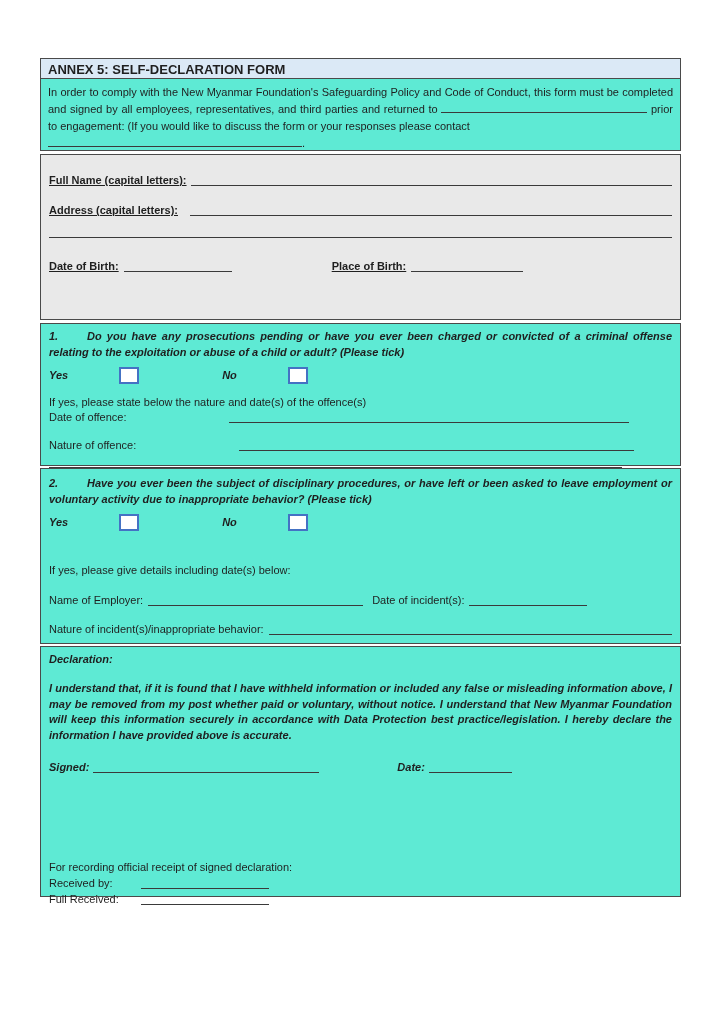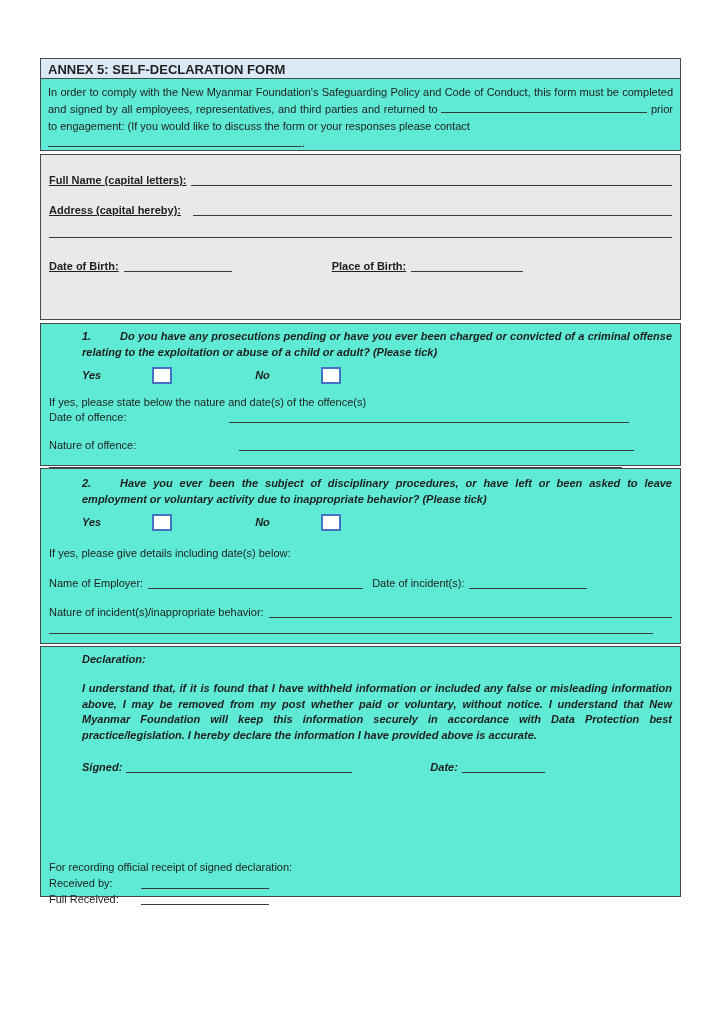--- a/index.html
+++ b/index.html
@@ -41,21 +41,21 @@
   .blank{
     display:inline-block;
     height:12px;
     border-bottom:1px solid var(--line);
     vertical-align:baseline;
   }
   .fill{flex:1 1 auto;}
   .row{display:flex;align-items:flex-end;}
   .row .blank{height:13px;}
   .bold{font-weight:bold;}
-  .bi{font-weight:bold;font-style:italic;margin-left:33px;}
+  .bi{font-weight:bold;font-style:italic;}
   .qnum{display:inline-block;width:38px;}
   .yesno{display:flex;align-items:center;margin-top:5px;height:20px;gap:40px;}
   .checkbox{
     display:inline-block;
     width:20px;height:17px;
     border:2px solid var(--checkbox-border);
     background:#fff;
     margin-left:11px;
   }
   .yn-no{margin-left:43px;}
@@ -81,21 +81,21 @@
         <span class="blank" style="width:254px"></span><span>.</span>
       </p>
     </div>
 
     <div class="section section-personal">
       <div class="row" style="margin-top:6px">
         <span class="bold">Full Name (capital letters):</span>
         <span class="blank fill" style="margin-left:4px"></span>
       </div>
       <div class="row" style="margin-top:17px">
-        <span class="bold">Address (capital hereby):</span>
+        <span class="bold">Address (capital letters):</span>
         <span class="blank fill" style="margin-left:12px"></span>
       </div>
       <div class="fullline" style="margin-top:21px"></div>
       <div class="row" style="margin-top:21px">
         <span class="bold">Date of Birth:</span>
         <span class="blank" style="width:108px;margin-left:5px"></span>
         <span class="bold" style="margin-left:100px">Place of Birth:</span>
         <span class="blank" style="width:112px;margin-left:5px"></span>
       </div>
     </div>
@@ -125,21 +125,21 @@
     <div class="section section-q2">
       <p class="bi just para">
         <span class="qnum">2.</span><span>Have you ever been the subject of disciplinary procedures, or have left or been asked to leave employment or voluntary activity due to inappropriate behavior? (Please tick)</span>
       </p>
       <div class="yesno">
         <span class="bi">Yes</span>
         <span class="checkbox"></span>
         <span class="bi yn-no">No</span>
         <span class="checkbox"></span>
       </div>
-      <p style="margin-top:15px">If yes, please give details including date(s) below:</p>
+      <p style="margin-top:32px">If yes, please give details including date(s) below:</p>
       <div class="row" style="margin-top:17px">
         <span>Name of Employer:</span>
         <span class="blank" style="width:215px;margin-left:5px"></span>
         <span style="margin-left:9px">Date of incident(s):</span>
         <span class="blank" style="width:118px;margin-left:5px"></span>
       </div>
       <div class="row" style="margin-top:16px">
         <span>Nature of incident(s)/inappropriate behavior:</span>
         <span class="blank fill" style="margin-left:5px"></span>
       </div>

